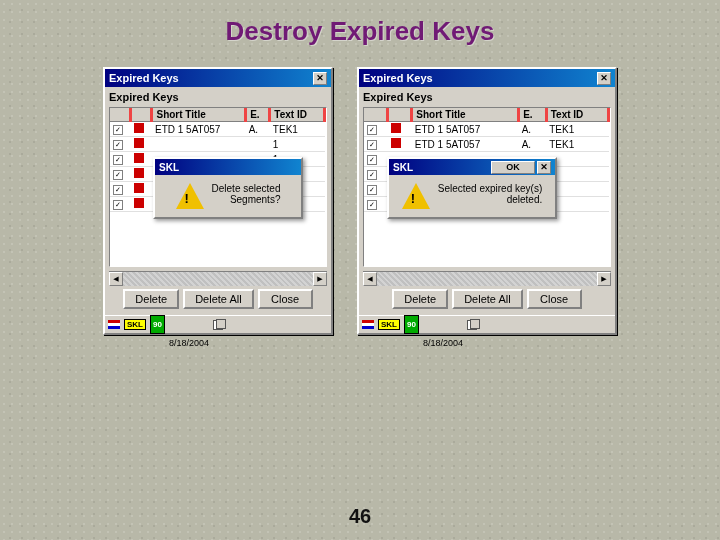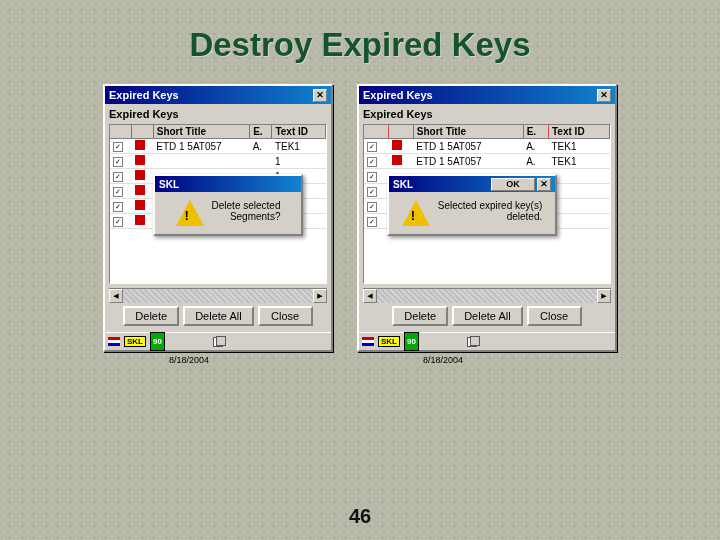--- a/index.html
+++ b/index.html
@@ -15,24 +15,24 @@
       background-position: 0 0, 4px 4px;
       font-family: Arial, sans-serif;
       display: flex;
       flex-direction: column;
       align-items: center;
       position: relative;
       overflow: hidden;
     }
 
     .page-title {
-      font-size: 33px;
-      font-weight: bold;
-      color: #14532d;
-      margin-top: 26px;
+      font-size: 26px;
+      font-weight: bold;
+      color: #701a75;
+      margin-top: 16px;
       margin-bottom: 20px;
       text-shadow: 1px 1px 0 rgba(255,255,255,0.4);
     }
 
     .screenshots-row {
       display: flex;
       gap: 24px;
       align-items: flex-start;
     }
 
@@ -118,21 +118,21 @@
     }
 
     .win-table {
       width: 100%;
       font-size: 10px;
       border-collapse: collapse;
     }
 
     .win-table th {
       background: #d4d0c8;
-      border-right: 1px solid #ef4444;
+      border-right: 3px solid #ef4444;
       border-bottom: 1px solid #808080;
       padding: 1px 3px;
       text-align: left;
       font-weight: bold;
       font-size: 10px;
     }
 
     .win-table td {
       padding: 1px 3px;
       font-size: 10px;

